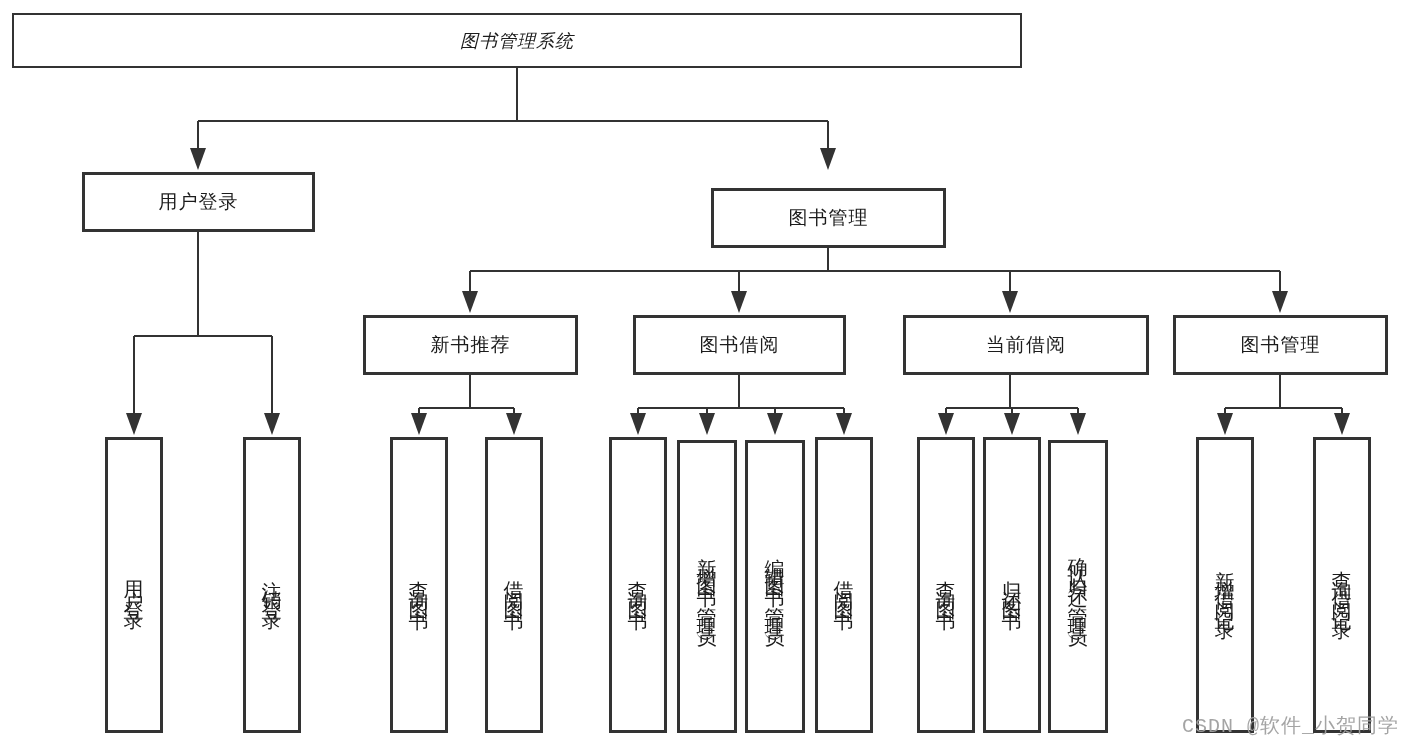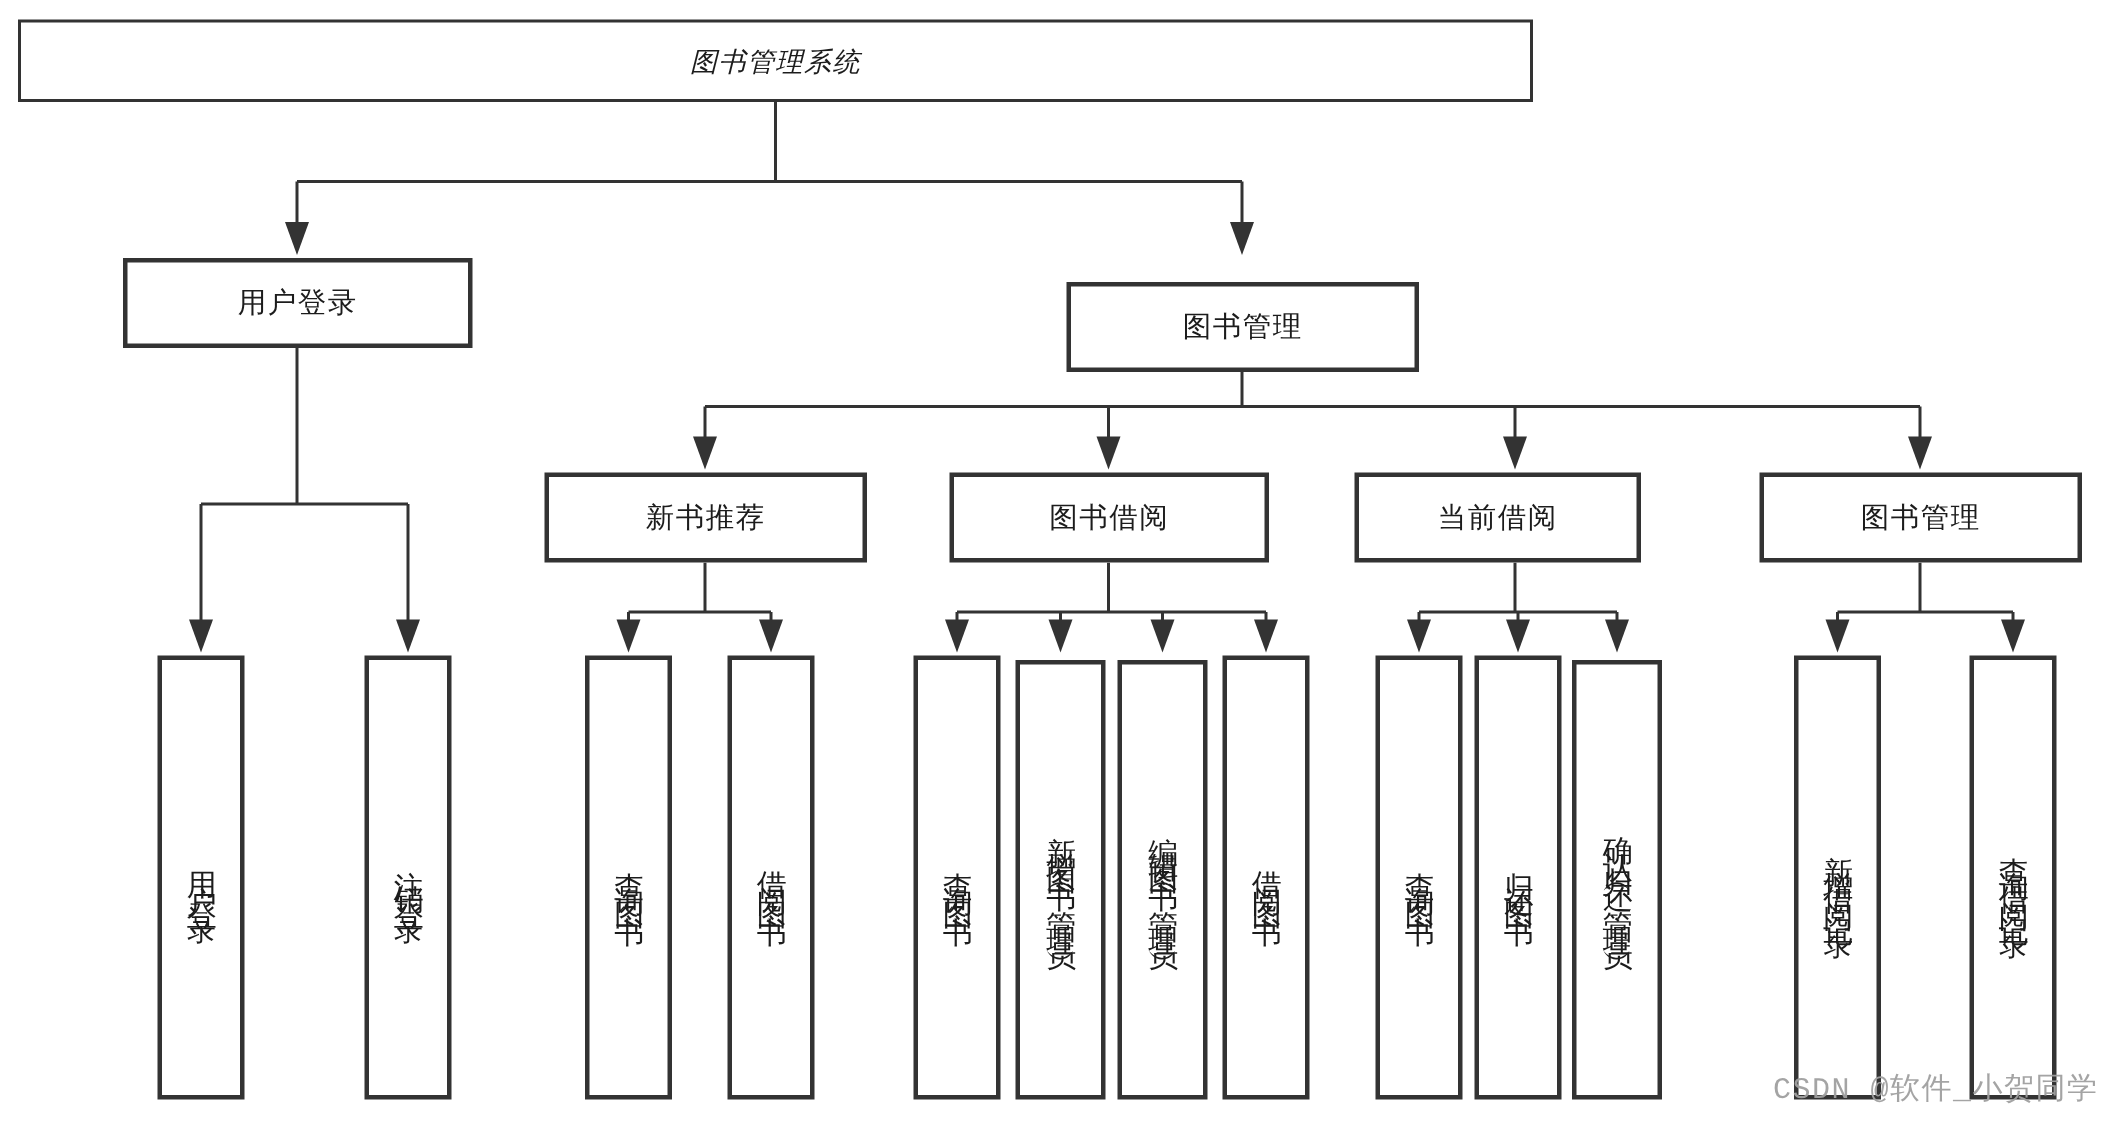--- a/index.html
+++ b/index.html
@@ -109,21 +109,21 @@
   <div class="node" style="left:711px;top:188px;width:235px;height:60px;">
     <span>图书管理</span>
   </div>
 
   <div class="node" style="left:363px;top:315px;width:215px;height:60px;">
     <span>新书推荐</span>
   </div>
   <div class="node" style="left:633px;top:315px;width:213px;height:60px;">
     <span>图书借阅</span>
   </div>
-  <div class="node" style="left:903px;top:315px;width:191px;height:60px;">
+  <div class="node" style="left:903px;top:315px;width:246px;height:60px;">
     <span>当前借阅</span>
   </div>
   <div class="node" style="left:1173px;top:315px;width:215px;height:60px;">
     <span>图书管理</span>
   </div>
 
   <div class="vnode" style="left:105px;top:437px;width:58px;height:296px;">
     <span class="vtext">用户登录</span>
   </div>
   <div class="vnode" style="left:243px;top:437px;width:58px;height:296px;">

